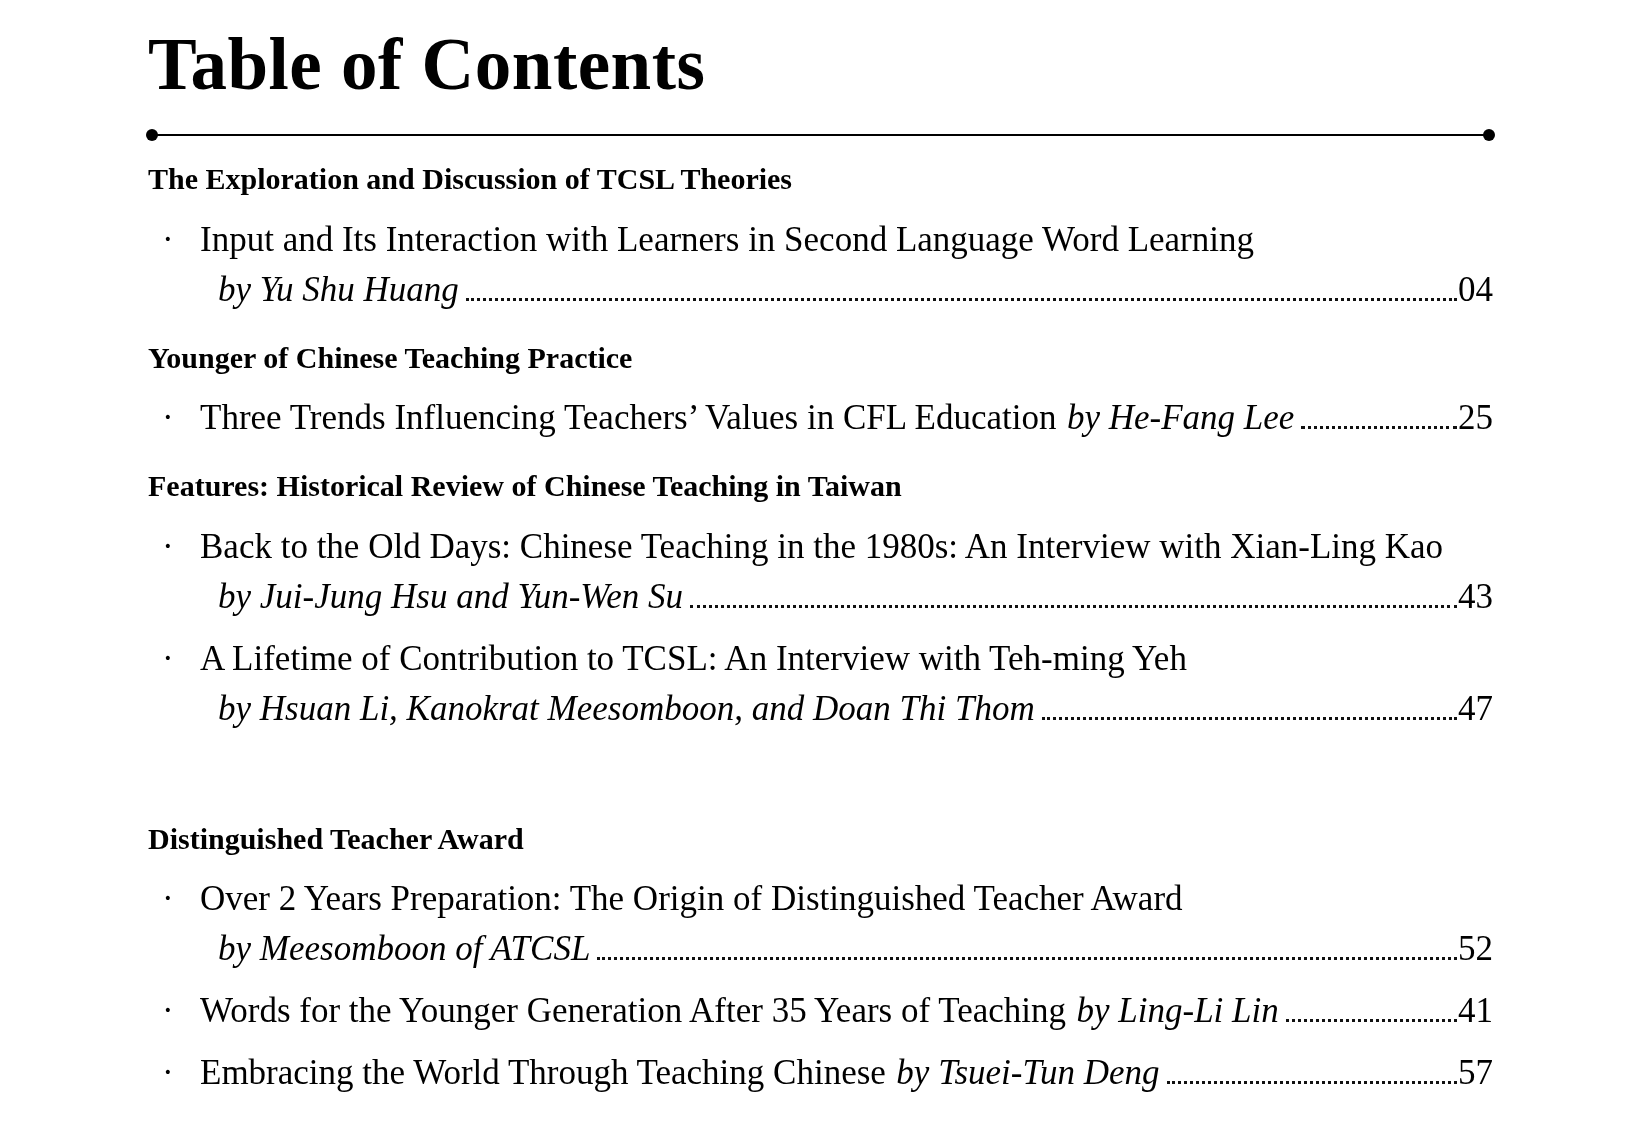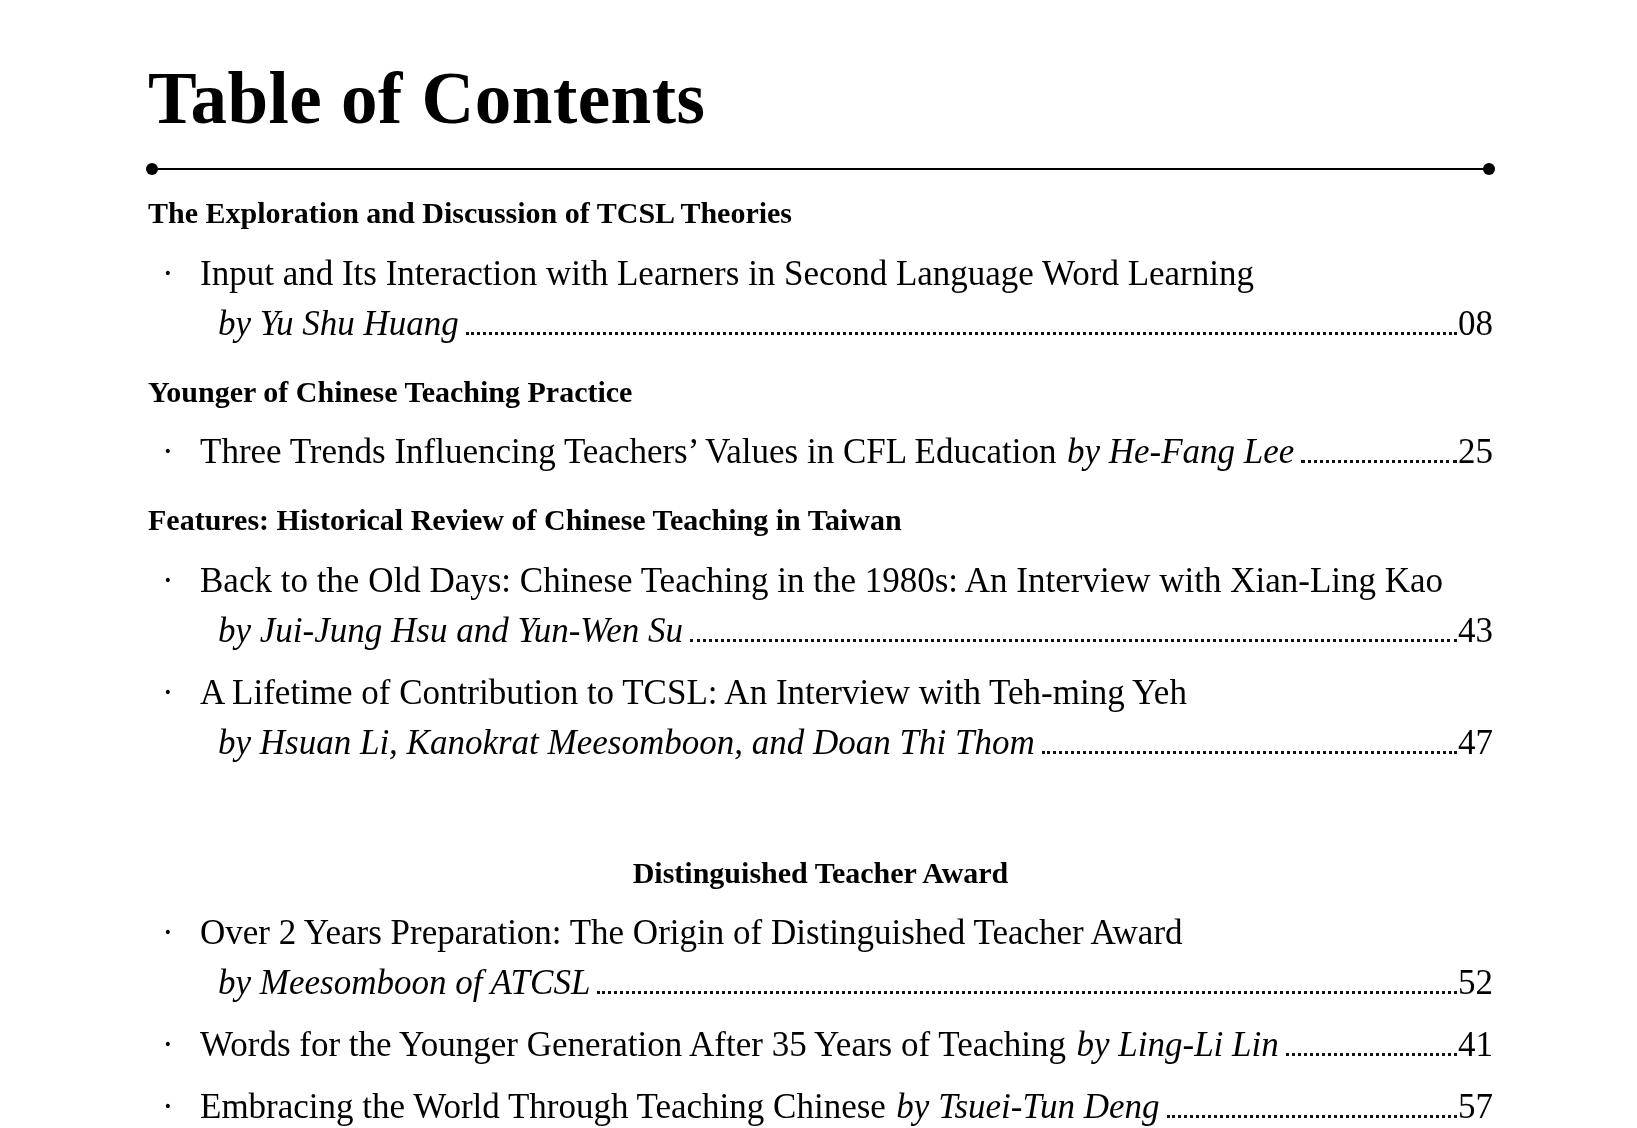--- a/index.html
+++ b/index.html
@@ -18,21 +18,21 @@
     overflow: hidden;
     position: relative;
   }
   .content {
     padding: 0 144px 0 148px;
   }
   .doc-title {
     font-size: 73px;
     font-weight: 700;
     line-height: 1.0;
-    margin: 62px 0 0 0;
+    margin: 28px 0 0 0;
     letter-spacing: 0.5px;
   }
   .title-rule {
     margin-top: 33px;
     height: 0;
     border-top: 2.5px solid var(--ink);
     position: relative;
   }
   .title-rule .end-dot {
     position: absolute;
@@ -46,21 +46,20 @@
   .title-rule .end-dot.right { right: -2px; }
 
   .toc-section .section-heading {
     font-size: 30px;
     font-weight: 700;
     line-height: 1.15;
     margin: 26px 0 6px 0;
   }
   .toc-section.spaced .section-heading {
     margin-top: 88px;
-    text-align: center;
   }
   .item-line, .author-line {
     display: flex;
     align-items: baseline;
     font-size: 35px;
     line-height: 50px;
     white-space: nowrap;
   }
   .bullet {
     display: inline-block;
@@ -101,21 +100,21 @@
     <h2 class="section-heading">The Exploration and Discussion of TCSL Theories</h2>
     <div class="section-items">
   <div class="toc-item">
     <div class="item-line">
       <span class="bullet">·</span>
       <span class="item-title">Input and Its Interaction with Learners in Second Language Word Learning</span>
     </div>
     <div class="author-line">
       <span class="item-author">by Yu Shu Huang</span>
       <span class="leader"></span>
-      <span class="page-number">08</span>
+      <span class="page-number">04</span>
     </div>
   </div>
 </div>
   </section>
 
   <section class="toc-section">
     <h2 class="section-heading">Younger of Chinese Teaching Practice</h2>
     <div class="section-items">
   <div class="toc-item">
     <div class="item-line">

